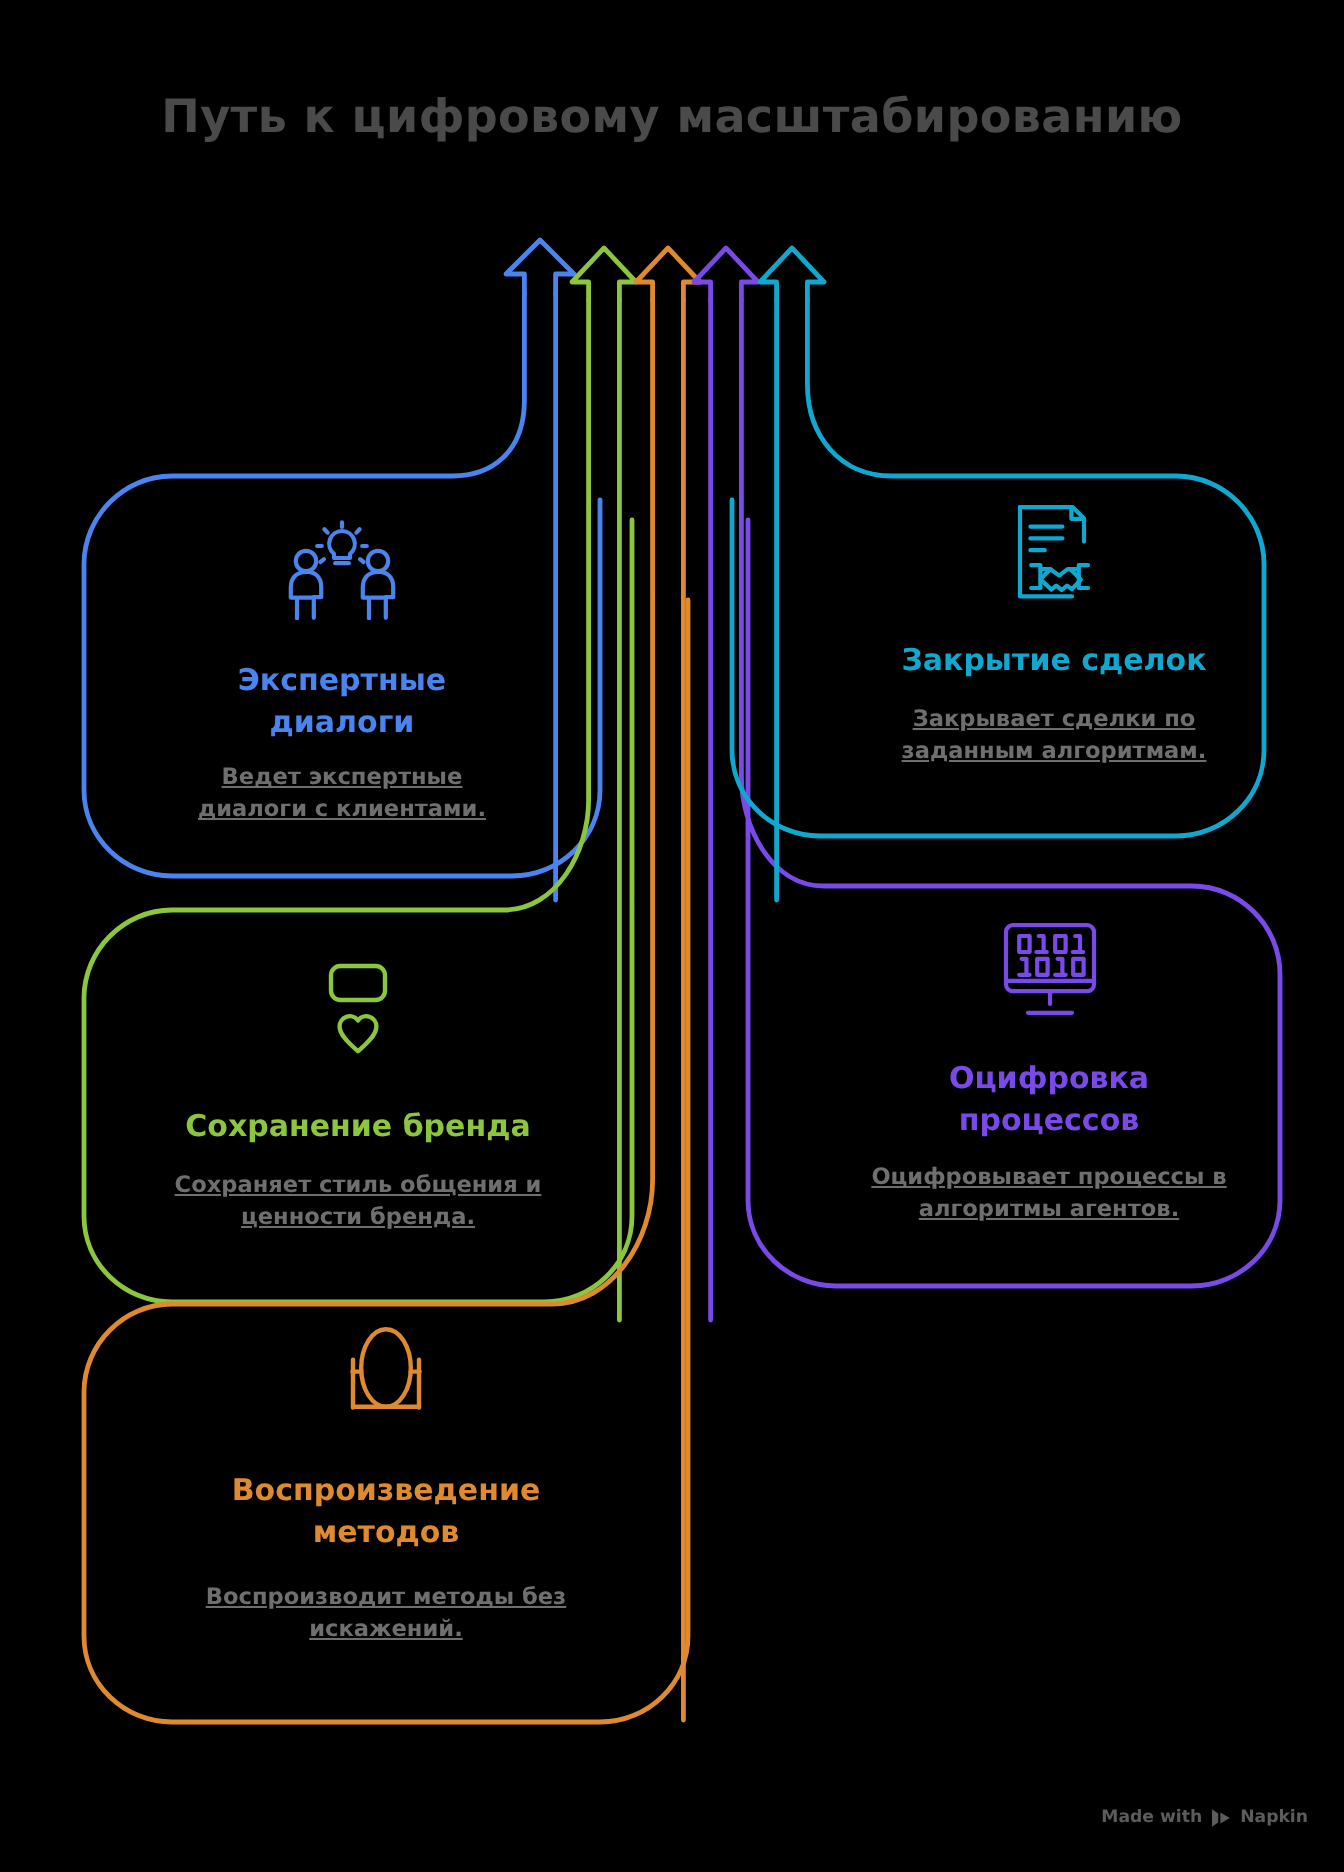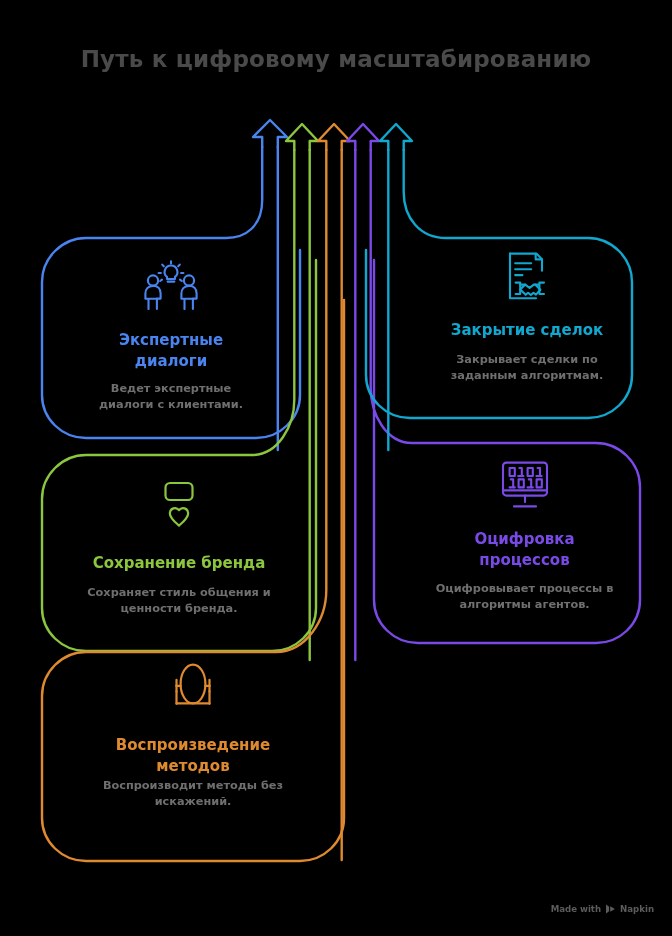--- a/index.html
+++ b/index.html
@@ -26,21 +26,21 @@
     display:flex; flex-direction:column;
     align-items:center; justify-content:flex-start;
   }
   .icon { display:block; }
   .c-title {
     font-size:15px; font-weight:bold; line-height:1.38;
     text-align:center; white-space:pre-line;
   }
   .c-desc {
     font-size:11.3px; line-height:1.42; color:#6f6f6f;
-    text-align:center; white-space:pre-line; font-weight:bold;
+    text-align:center; white-space:pre-line; font-weight:bold;text-decoration:underline;
   }
 
   #footer {
     position:absolute; right:18px; bottom:22px;
     display:flex; align-items:flex-start; gap:4px;
     font-size:8.6px; color:#5c5c5c; font-weight:bold;
   }
   #footer .nap-glyph { display:inline-flex; }
 </style>
 </head>
@@ -184,21 +184,21 @@
         <svg width="50" height="52" viewBox="0 0 50 52" fill="none" stroke="#e08a30" stroke-width="2.2" stroke-linecap="round" stroke-linejoin="round">
           <ellipse cx="25" cy="22" rx="12.4" ry="19.4"></ellipse>
           <path d="M12.6 23.8 h-4.4 M37.4 23.8 h4.4"></path>
           <path d="M8.5 17.8 v11.6 M41.5 17.8 v11.6"></path>
           <path d="M8.5 41.4 h33"></path>
           <path d="M8.5 29.4 v12.4 M41.5 29.4 v12.4"></path>
         </svg>
       </span>
       <div class="c-title" style="margin-top:17px; color:#e08a30;">Воспроизведение
 методов</div>
-      <div class="c-desc" style="margin-top:2px; width:230px;">Воспроизводит методы без
+      <div class="c-desc" style="margin-top:15px; width:230px;">Воспроизводит методы без
 искажений.</div>
     </div>
   </div>
 
   <div id="footer">
     <span>Made with</span>
     <span class="nap-glyph">
       <svg width="11" height="10" viewBox="0 0 11 10" fill="#5c5c5c">
         <path d="M1 0.6 L1 9.4 L4.1 7.2 L4.1 2.8 Z"></path>
         <path d="M5.2 2.3 L9.9 5 L5.2 7.7 Z"></path>

